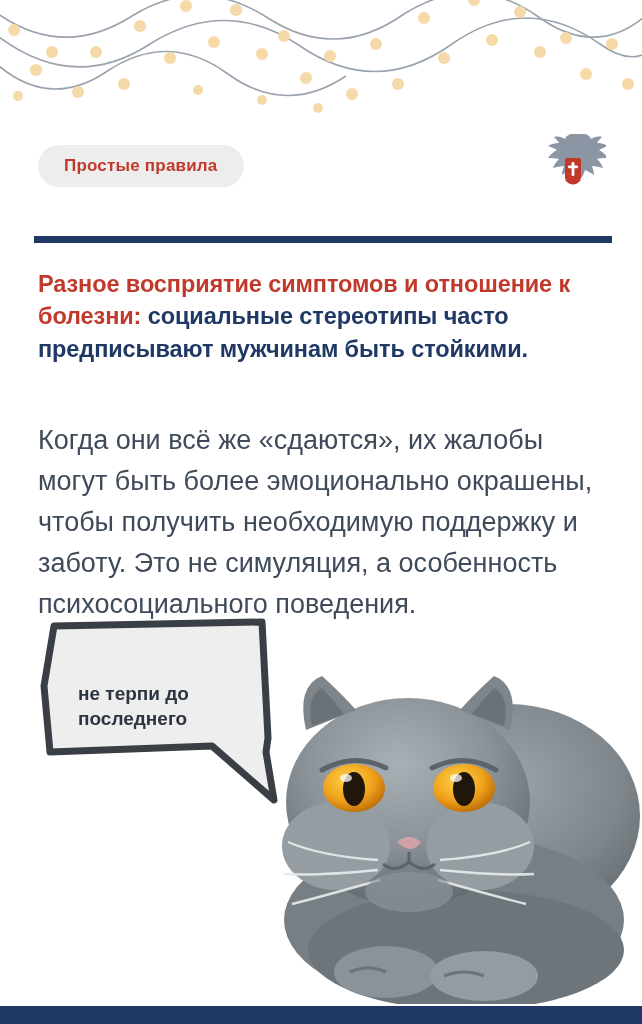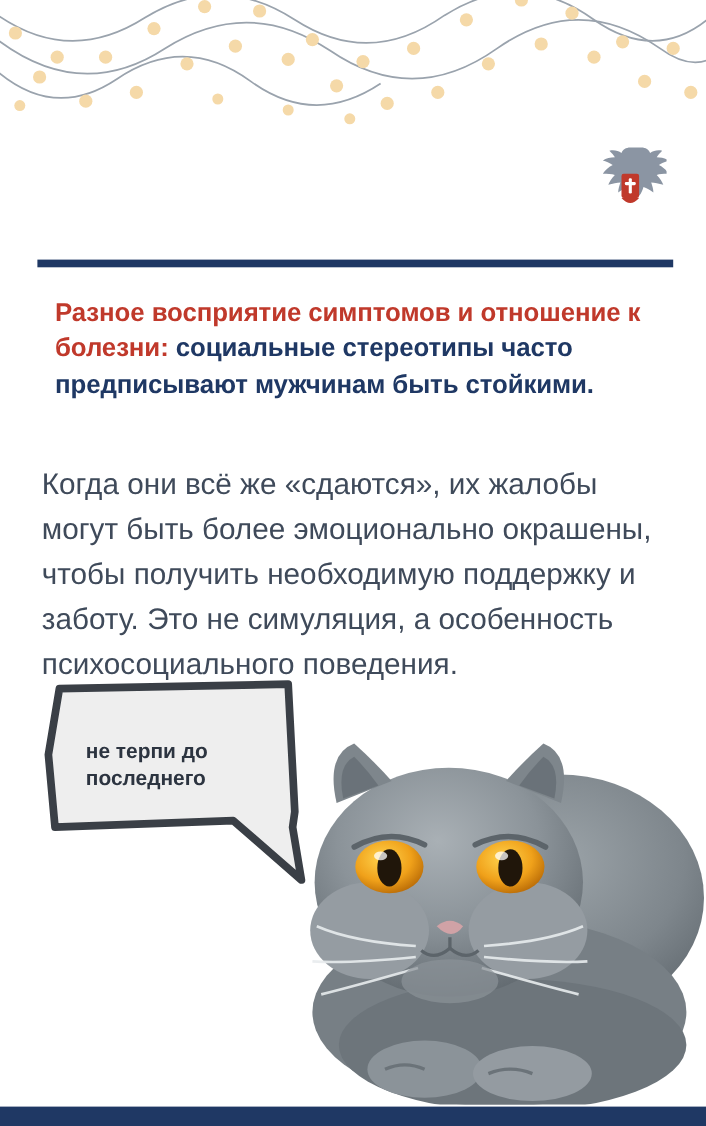--- a/index.html
+++ b/index.html
@@ -58,21 +58,21 @@
     left: 34px;
     top: 236px;
     width: 578px;
     height: 7px;
     background: #1f3864;
   }
 
   
   .headline {
     position: absolute;
-    left: 50px;
+    left: 38px;
     top: 268px;
     width: 566px;
     font-size: 23.5px;
     font-weight: bold;
     line-height: 1.38;
     color: #1f3864;
     letter-spacing: -0.1px;
   }
   .headline .accent {
     color: #c0392b;
@@ -93,21 +93,21 @@
   .bubble-wrap {
     position: absolute;
     left: 16px;
     top: 612px;
     width: 290px;
     height: 200px;
   }
   .bubble-text {
     position: absolute;
     left: 62px;
-    top: 60px;
+    top: 70px;
     width: 170px;
     font-size: 19px;
     font-weight: bold;
     color: #2c3440;
     line-height: 1.3;
     text-align: left;
   }
 
   
   .cat {
@@ -168,20 +168,21 @@
         <circle cx="540" cy="52" r="6"></circle>
       <circle cx="586" cy="74" r="6"></circle>
         <circle cx="628" cy="84" r="6"></circle>
       <circle cx="18" cy="96" r="5"></circle>
         <circle cx="198" cy="90" r="5"></circle>
       <circle cx="262" cy="100" r="5"></circle>
         <circle cx="318" cy="108" r="5"></circle>
     </g>
   </svg>
 
+  <div class="badge">Простые правила</div>
 
   <svg class="emblem" viewBox="0 0 66 74">
     <g fill="#8b95a3">
       <path d="M33 6 c-4 0-7 2-8 5 c-3-2-7-3-11-2 c2 2 4 4 5 6 c-4 0-8 1-11 3 c3 1 6 2 9 4
                c-4 2-7 5-9 8 c4 0 8 0 11 1 c-3 3-5 6-6 9 c4-1 8-2 11-2 c-1 3-2 6-2 9
                c3-2 6-4 9-5 c1 3 2 6 4 8 c1-3 2-6 3-9 c1 3 2 6 3 9 c2-2 3-5 4-8
                c3 1 6 3 9 5 c0-3-1-6-2-9 c3 0 7 1 11 2 c-1-3-3-6-6-9 c3-1 7-1 11-1
                c-2-3-5-6-9-8 c3-2 6-3 9-4 c-3-2-7-3-11-3 c1-2 3-4 5-6 c-4-1-8 0-11 2
                c-1-3-4-5-8-5 z"></path>
     </g>

